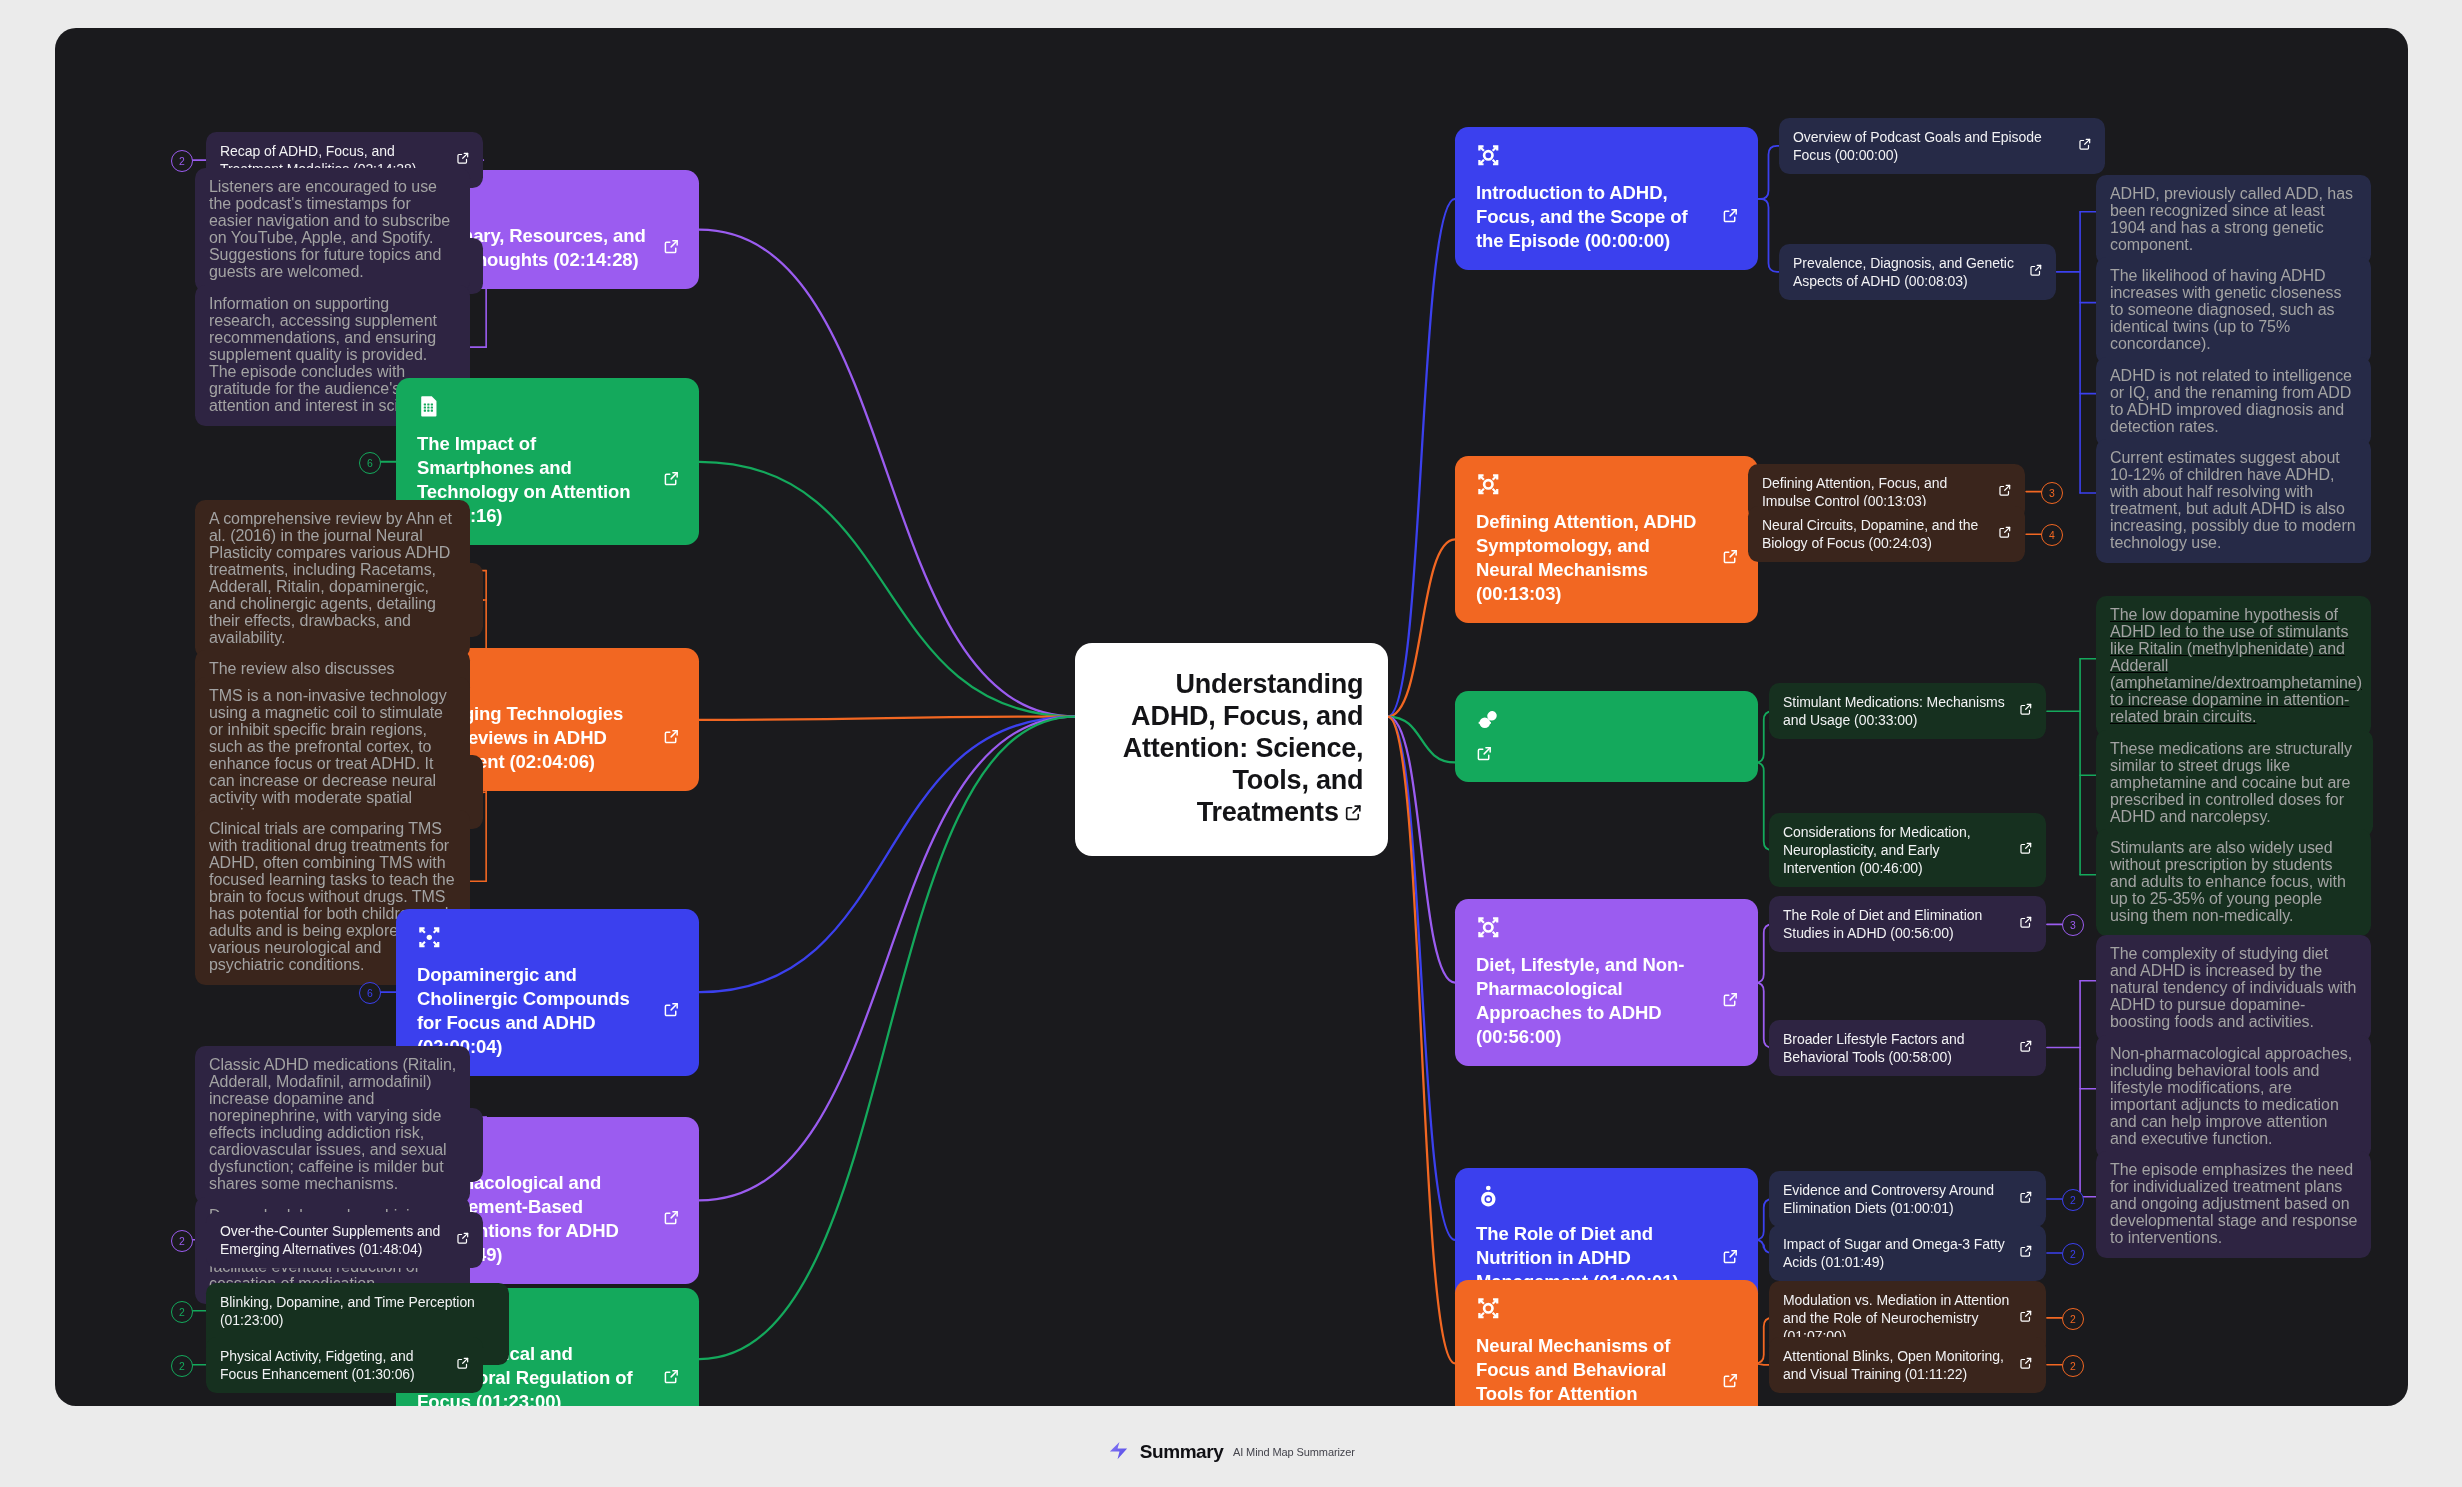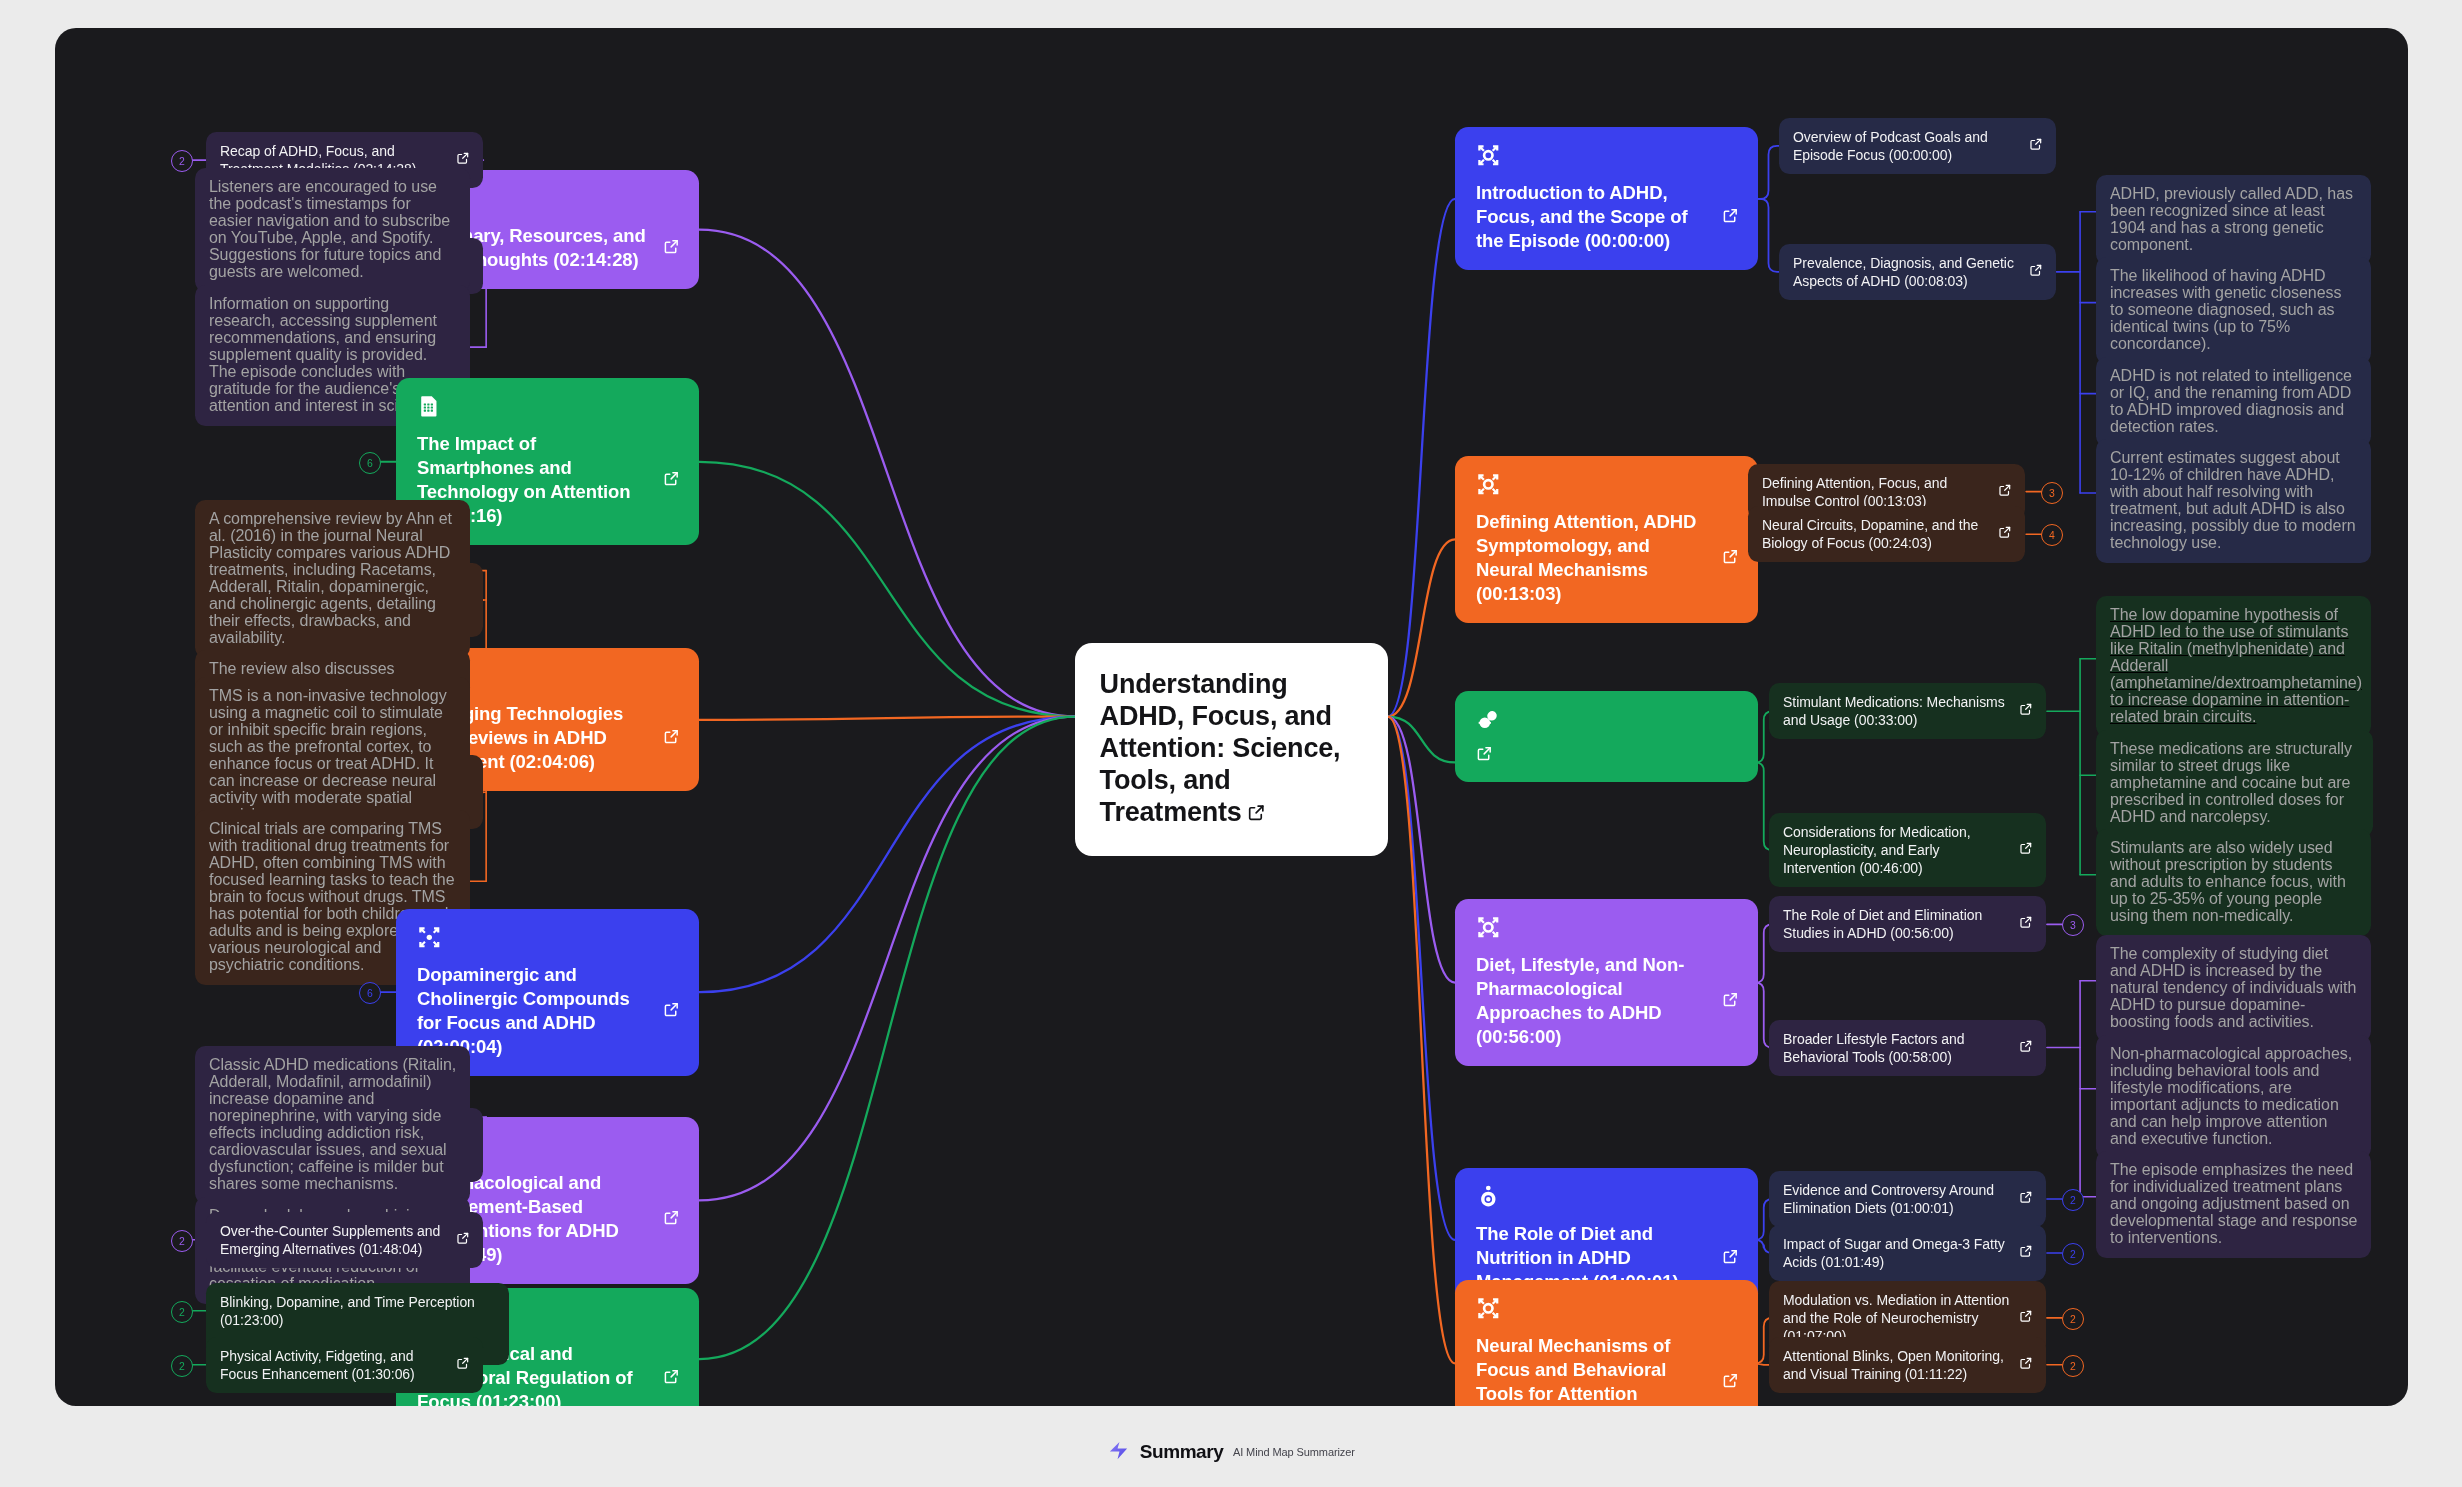--- a/index.html
+++ b/index.html
@@ -6,21 +6,21 @@
   body{font-family:"Liberation Sans",sans-serif;-webkit-font-smoothing:antialiased;}
   #page{position:relative;width:2462px;height:1488px;background:#ebebeb;overflow:hidden;}
   #canvas{position:absolute;left:55px;top:28px;width:2353px;height:1378px;background:#1a1a1d;border-radius:21px;overflow:hidden;}
   #wires{position:absolute;left:0;top:0;width:2353px;height:1378px;pointer-events:none;}
 
   .node{position:absolute;box-sizing:border-box;border-radius:13.3px;}
 
   
   #central{width:313px;background:#ffffff;border-radius:17px;padding:24.6px 24.6px 26.5px 24.6px;
            display:flex;align-items:center;justify-content:center;}
-  #central .ctitle{color:#141417;font-size:27px;line-height:32px;font-weight:700;text-align:left;letter-spacing:-0.2px;}
+  #central .ctitle{color:#141417;font-size:27px;line-height:32px;font-weight:700;text-align:right;letter-spacing:-0.2px;}
   #central .ext{margin-left:5.7px;display:inline-block;vertical-align:middle;}
 
   
   .topic{padding:16px 19px 17px 21px;color:#fff;}
   .topic .ico{display:block;margin-bottom:10.4px;}
   .topic .row{display:flex;align-items:center;gap:11.4px;}
   .topic .tlabel{font-size:18.5px;line-height:24px;font-weight:700;letter-spacing:-0.1px;flex:1;}
   .topic .ext{flex:0 0 auto;}
 
   
@@ -146,21 +146,21 @@
             </svg></span>
           <div class="row">
             <span class="tlabel">Introduction to ADHD, Focus, and the Scope of the Episode (00:00:00)</span>
             <span class="ext"><svg width="17" height="17" viewBox="0 0 24 24" fill="none" stroke="#ffffff" stroke-width="2.1" stroke-linecap="round" stroke-linejoin="round">
                 <path d="M14 4h6v6"></path>
                 <path d="M20 4l-8.5 8.5"></path>
                 <path d="M18 14.5V19a1.6 1.6 0 0 1-1.6 1.6H5A1.6 1.6 0 0 1 3.4 19V7.6A1.6 1.6 0 0 1 5 6h4.6"></path>
               </svg></span>
           </div>
         </div>
-        <div class="node sub" style="background: rgb(38, 42, 71); width: 277px; left: 1724px; top: 90px;">
+        <div class="node sub" style="background: rgb(38, 42, 71); width: 326px; left: 1724px; top: 90px;">
           <span class="slabel">Overview of Podcast Goals and Episode Focus (00:00:00)</span>
           <span class="ext"><svg width="14" height="14" viewBox="0 0 24 24" fill="none" stroke="#ffffff" stroke-width="2.1" stroke-linecap="round" stroke-linejoin="round">
               <path d="M14 4h6v6"></path>
               <path d="M20 4l-8.5 8.5"></path>
               <path d="M18 14.5V19a1.6 1.6 0 0 1-1.6 1.6H5A1.6 1.6 0 0 1 3.4 19V7.6A1.6 1.6 0 0 1 5 6h4.6"></path>
             </svg></span>
         </div>
         <div class="node sub" style="background: rgb(38, 42, 71); width: 277px; left: 1724px; top: 216px;">
           <span class="slabel">Prevalence, Diagnosis, and Genetic Aspects of ADHD (00:08:03)</span>
           <span class="ext"><svg width="14" height="14" viewBox="0 0 24 24" fill="none" stroke="#ffffff" stroke-width="2.1" stroke-linecap="round" stroke-linejoin="round">

